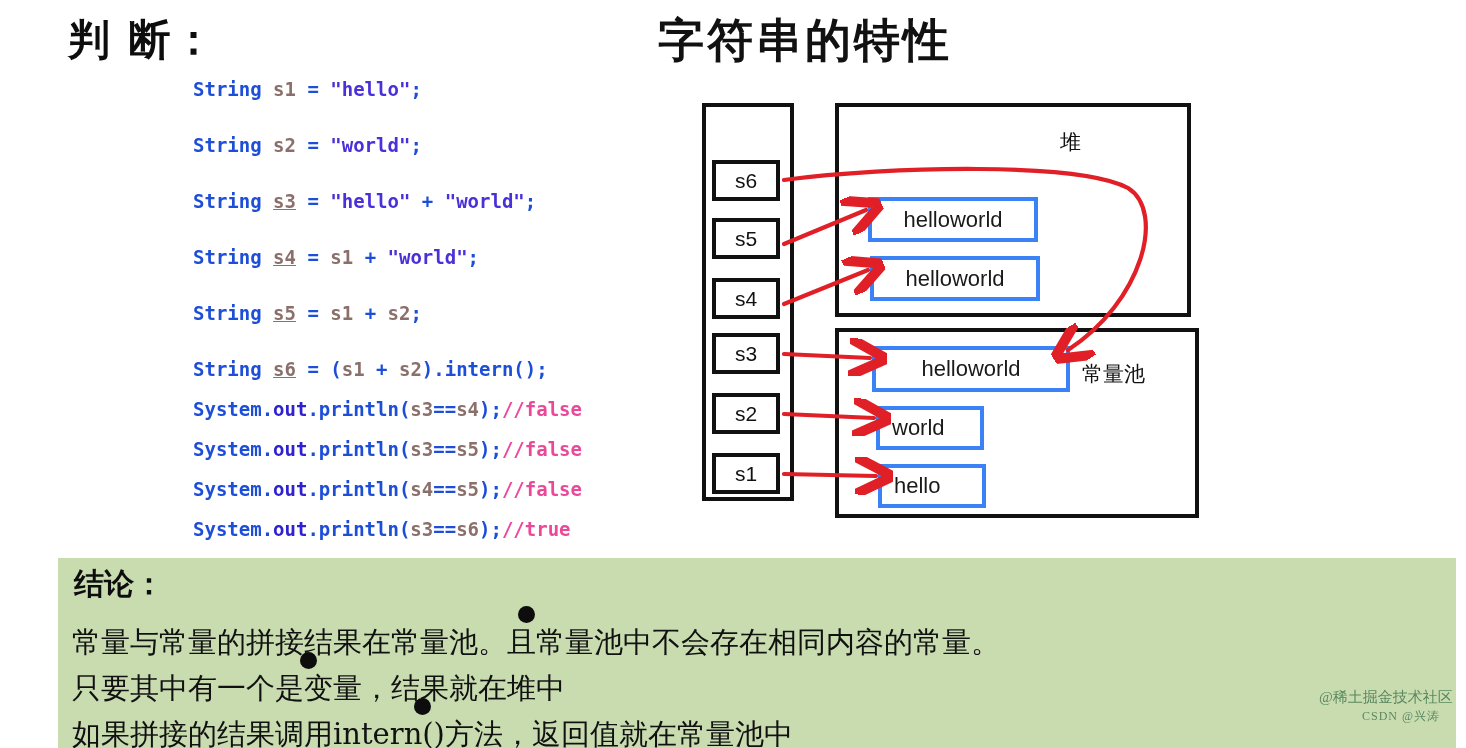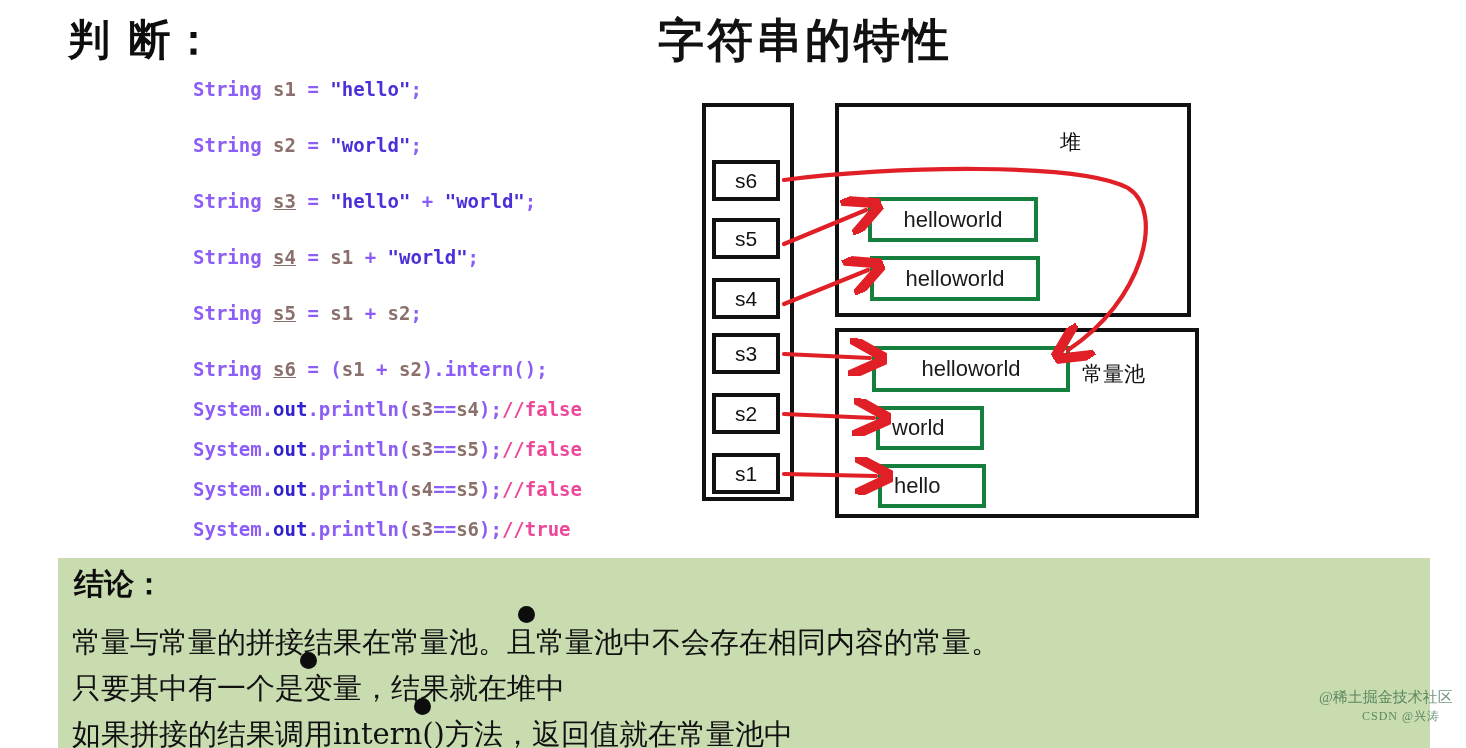--- a/index.html
+++ b/index.html
@@ -27,21 +27,21 @@
   
   #code-block{
     position:absolute;left:193px;top:80px;width:470px;
     font-family:"DejaVu Sans Mono","Liberation Mono",monospace;
     font-size:19px;font-weight:700;color:#1b1b1b;
     line-height:1;
   }
   .code-line{height:26px;white-space:pre;}
   .code-line.gap{margin-bottom:30px;}
   .code-line.tight{margin-bottom:14px;}
-  .kw{color:#8b5cf6;}
+  .kw{color:#1d4ed8;}
   .var{color:#8a6f6b;}
   .var-u{color:#8a6f6b;text-decoration:underline;}
   .str{color:#4a30d8;}
   .out{color:#2f21cf;font-weight:700;}
   .cmt{color:#ec4899;}
 
   
   #memory-diagram{position:absolute;left:690px;top:92px;width:530px;height:430px;}
   #stack-box{
     position:absolute;left:12px;top:11px;width:92px;height:398px;
@@ -59,21 +59,21 @@
   }
   #pool-box{
     position:absolute;left:145px;top:236px;width:364px;height:190px;
     border:4px solid #111;background:#fff;box-sizing:border-box;
   }
   .region-label{
     position:absolute;font-family:"DejaVu Serif","Liberation Serif",serif;
     font-size:21px;color:#111;
   }
   .obj-box{
-    position:absolute;border:4px solid #15803d;background:#fff;box-sizing:border-box;
+    position:absolute;border:4px solid #3b82f6;background:#fff;box-sizing:border-box;
     display:flex;align-items:center;
     font-size:22px;color:#1a1a1a;
     font-family:"Liberation Sans","DejaVu Sans",sans-serif;
   }
   .obj-box.center{justify-content:center;}
   .obj-box.left{justify-content:flex-start;padding-left:12px;}
   #arrows-svg{position:absolute;left:0;top:0;width:530px;height:430px;overflow:visible;}
 
   
   #conclusion-panel{
@@ -171,21 +171,21 @@
 
         <path d="M94,322 L184,326"></path>
 
         <path d="M94,382 L186,384"></path>
 
         <path d="M94,88 C200,74 390,70 438,96 C476,120 452,210 378,258"></path>
       </g>
     </svg>
   </div>
 
-  <div id="conclusion-panel" style="background: rgb(201, 220, 176);">
+  <div id="conclusion-panel" style="background: rgb(201, 220, 176); padding-left: 26px;">
     <div id="conclusion-title">结论：</div>
 
     <div class="bullet-row" id="bullet-1">
       <span class="bullet-dot"></span>
       <span>常量与常量的拼接结果在常量池。且常量池中不会存在相同内容的常量。</span>
     </div>
     <div class="bullet-row" id="bullet-3">
       <span class="bullet-dot"></span>
       <span>如果拼接的结果调用intern()方法，返回值就在常量池中</span>
     </div>

